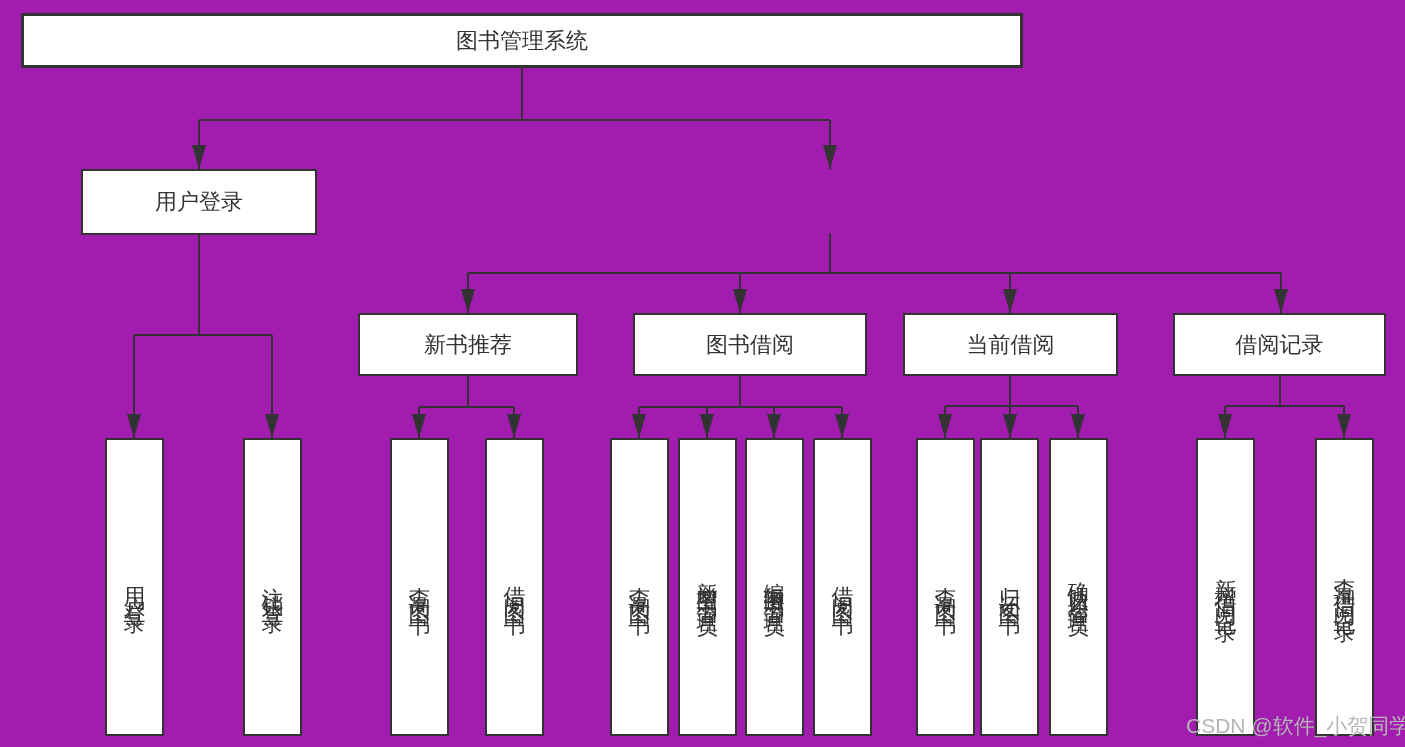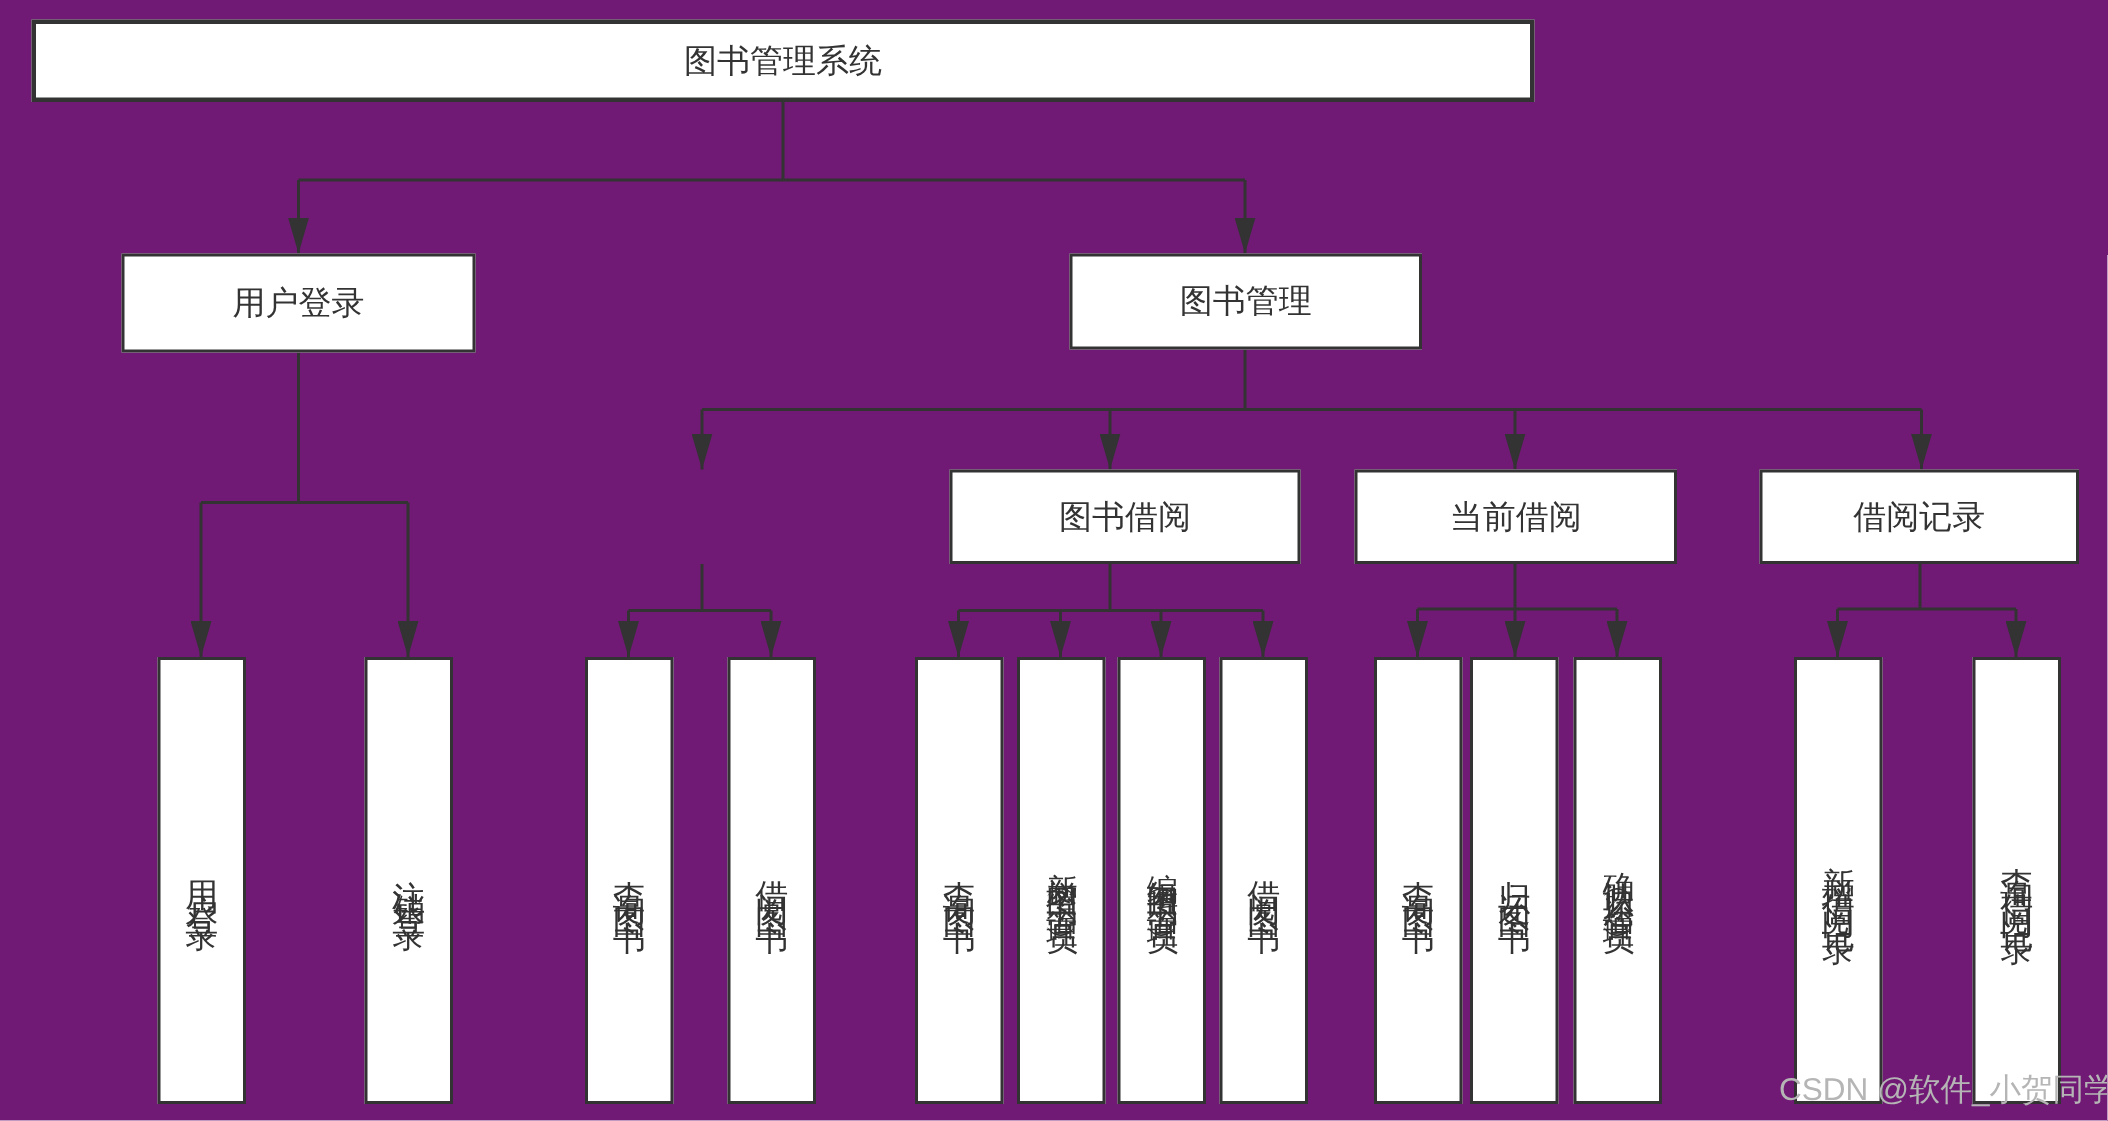--- a/index.html
+++ b/index.html
@@ -1,20 +1,20 @@
 <!DOCTYPE html>
 <html><head>
 <meta charset="utf-8">
 <style>
   html, body { margin: 0; padding: 0; background: #ffffff; }
   .canvas {
     position: relative;
     width: 1405px;
     height: 747px;
-    background: #701a75;
+    background: #a21caf;
     font-family: "Liberation Sans", sans-serif;
     color: #333333;
     overflow: hidden;
   }
   svg.connectors {
     position: absolute;
     left: 0; top: 0;
     width: 1405px; height: 747px;
   }
   .node {
@@ -102,24 +102,24 @@
     </g>
   </svg>
 
   <div class="node root" style="left:21px; top:13px; width:1002px; height:55px;">
     <span class="h-label">图书管理系统</span>
   </div>
 
   <div class="node" style="left:81px; top:169px; width:236px; height:66px;">
     <span class="h-label">用户登录</span>
   </div>
-  <div class="node" style="left:713px; top:169px; width:235px; height:64px;">
-    <span class="h-label">图书管理</span>
+
+  <div class="node" style="left:358px; top:313px; width:220px; height:63px;">
+    <span class="h-label">新书推荐</span>
   </div>
-
   <div class="node" style="left:633px; top:313px; width:234px; height:63px;">
     <span class="h-label">图书借阅</span>
   </div>
   <div class="node" style="left:903px; top:313px; width:215px; height:63px;text-align:center;">
     <span class="h-label">当前借阅</span>
   </div>
   <div class="node" style="left:1173px; top:313px; width:213px; height:63px;">
     <span class="h-label">借阅记录</span>
   </div>
 

